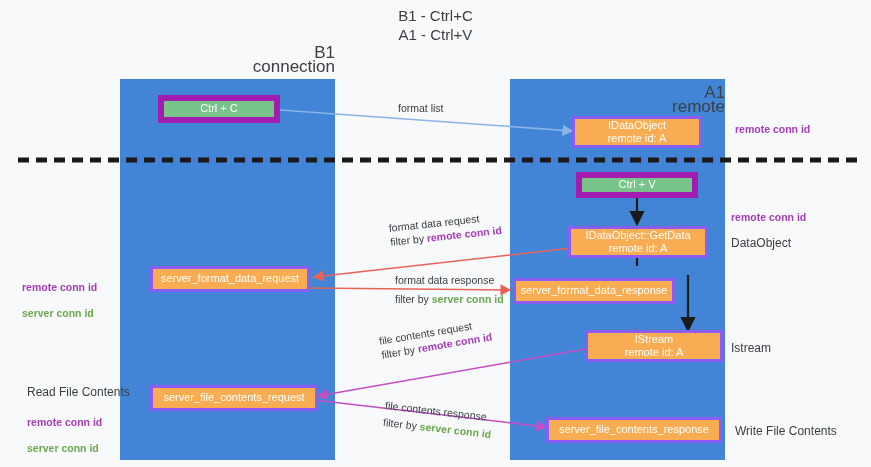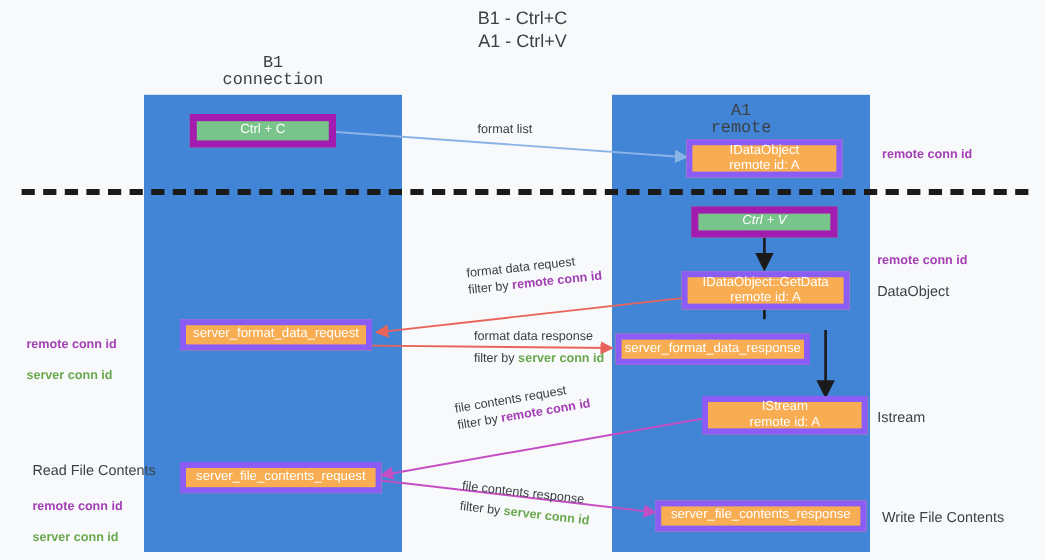--- a/index.html
+++ b/index.html
@@ -21,40 +21,39 @@
   .title{
     left:0;top:6px;width:871px;
     text-align:center;
     font-size:15px;line-height:19px;
     color:#3c4043;
     white-space:pre;
   }
 
   
   .lane-head{
-    text-align:center;
-    font-size:14px;line-height:14px;
+    text-align:right;
+    font-size:17px;line-height:14px;
     color:#3c4043;
     white-space:pre;
-    font-family:Liberation Mono, monospace;
   }
 
   
   .node{
     box-sizing:border-box;
     display:flex;flex-direction:column;
     align-items:center;justify-content:center;
     color:#ffffff;
     font-size:11px;line-height:13.5px;
     text-align:center;
     white-space:pre-line;
     padding:2px 4px;
   }
   .node.green{background:#79c48a;border:6px solid #a21caf;}
-  .node.orange{background:#f8ad52;border:5px solid #8b5cf6;}
+  .node.orange{background:#f8ad52;border:3px solid #8b5cf6;}
 
   
   .side-label{
     font-size:10.5px;line-height:13px;
     white-space:pre-line;
     font-weight:bold;
   }
   .clr-purple{color:#a33fb5;}
   .clr-green{color:#6aa84f;}
   .plain{
@@ -121,21 +120,21 @@
   <div class="abs lane-head" style="left:120px;top:46px;width:215px;">B1
 connection</div>
   <div class="abs lane-head" style="left:510px;top:46px;width:215px;margin-top:40px;">A1
 remote</div>
 
   <div class="abs node green" style="left:158px;top:95px;width:122px;height:28px;">Ctrl + C</div>
 
   <div class="abs node orange" style="left:572px;top:116px;width:130px;height:32px;">IDataObject
 remote id: A</div>
 
-  <div class="abs node green" style="left:576px;top:172px;width:122px;height:26px;font-style:italic;">Ctrl + V</div>
+  <div class="abs node green" style="left:576px;top:172px;width:122px;height:26px;">Ctrl + V</div>
 
   <div class="abs node orange" style="left:568px;top:226px;width:140px;height:32px;">IDataObject::GetData
 remote id: A</div>
 
   <div class="abs node orange" style="left:150px;top:266px;width:160px;height:26px;">server_format_data_request</div>
 
   <div class="abs node orange" style="left:513px;top:278px;width:162px;height:26px;">server_format_data_response</div>
 
   <div class="abs node orange" style="left:585px;top:330px;width:138px;height:32px;">IStream
 remote id: A</div>

